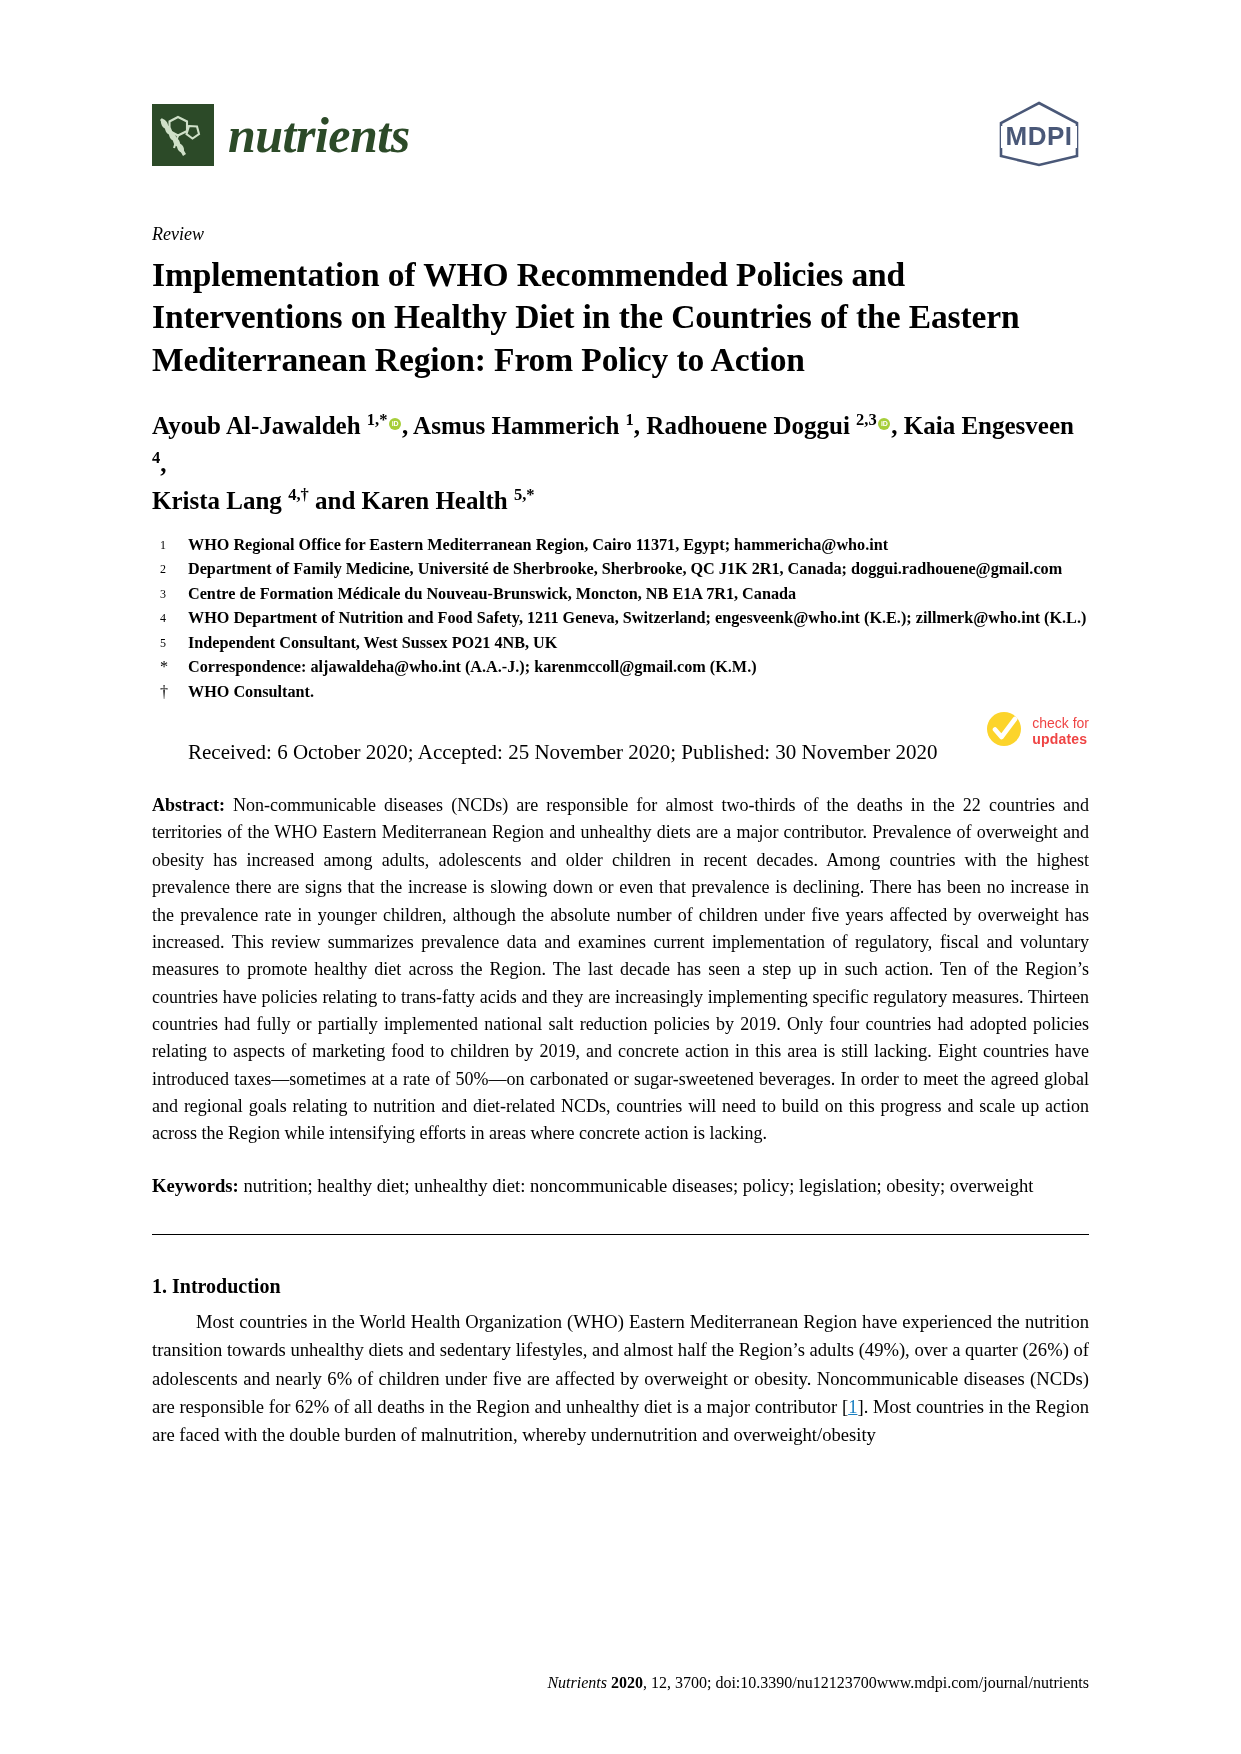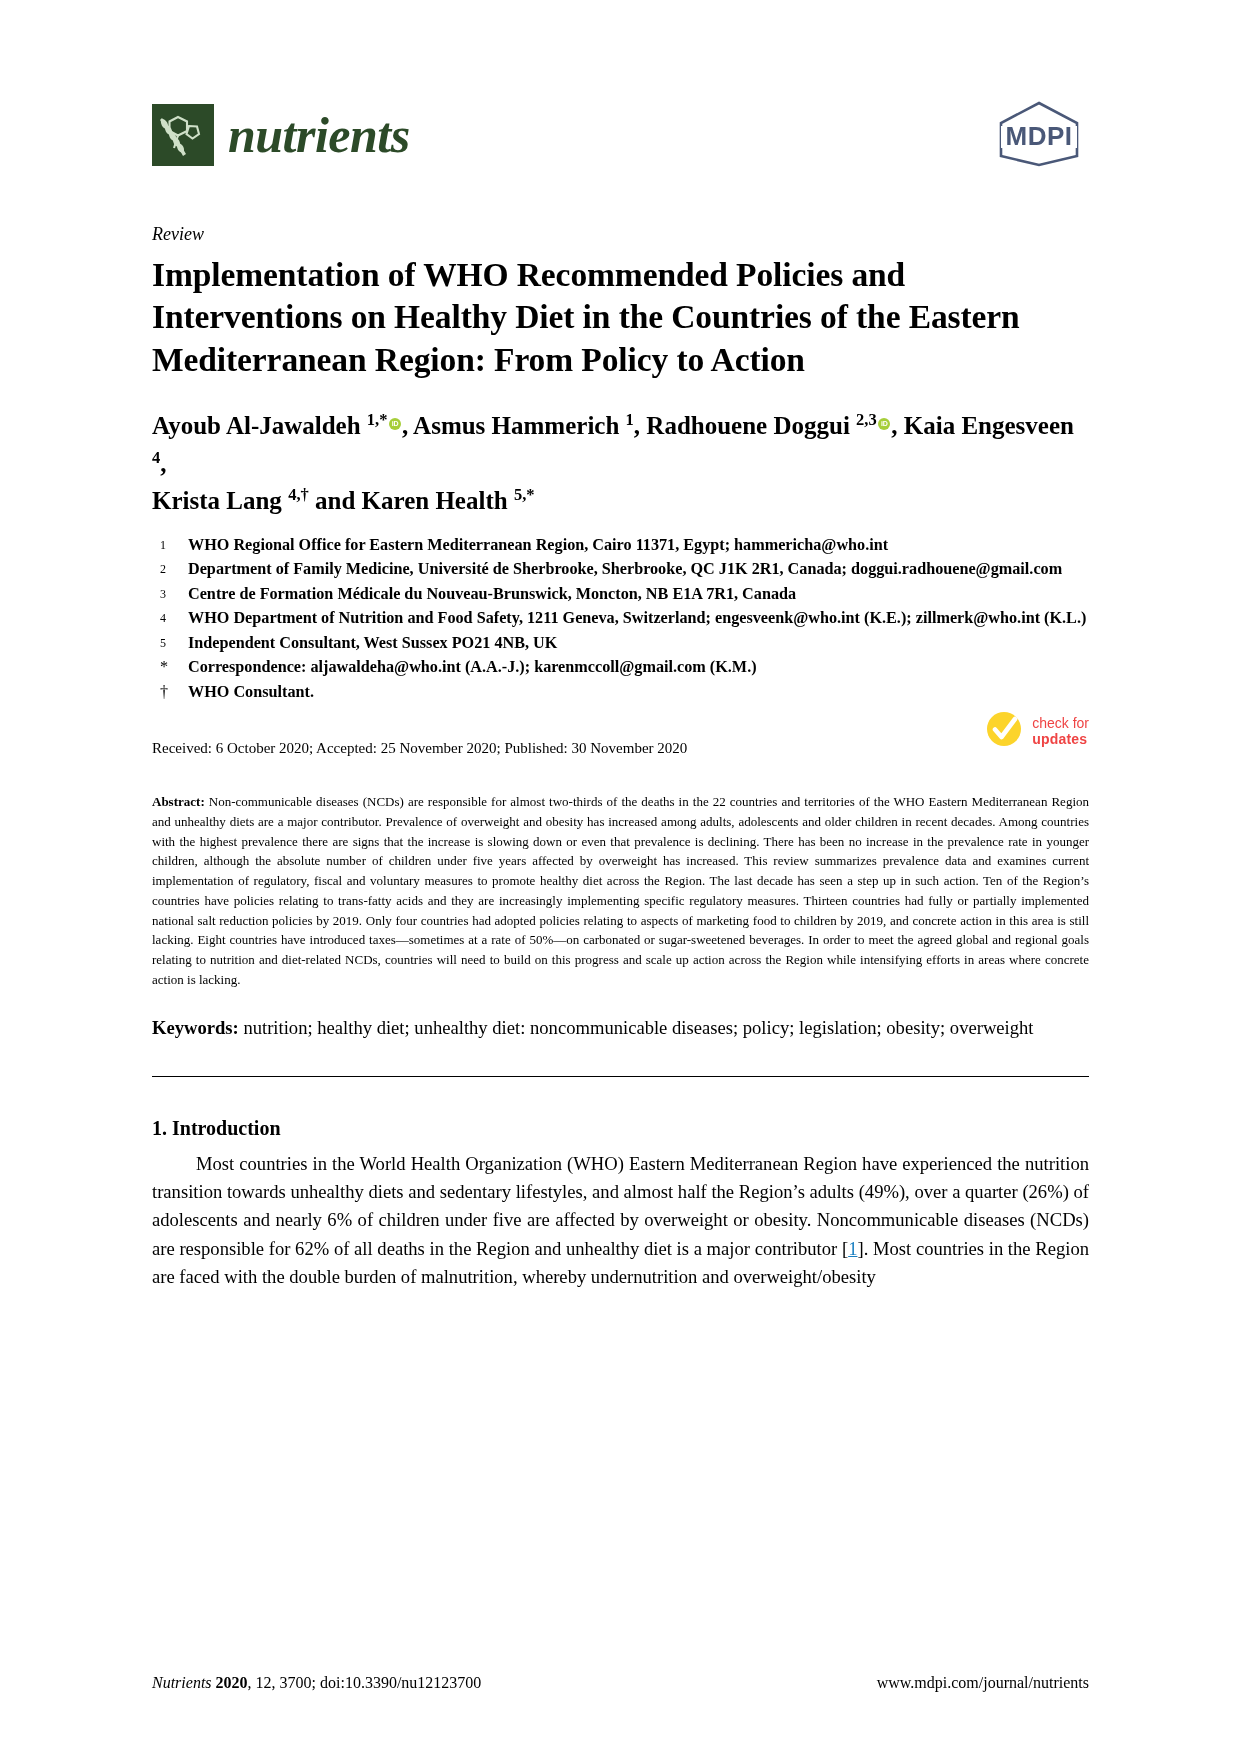--- a/index.html
+++ b/index.html
@@ -153,23 +153,24 @@
     font-weight: bold;
   }
 
   
   .dates-row {
     position: relative;
     margin: 20px 0 0 0;
     min-height: 46px;
   }
   .dates {
-    font-size: 15px;
+    font-size: 21px;
     line-height: 1.4;
     padding-top: 14px;
+    margin-left: 36px;
   }
   .crossmark {
     position: absolute;
     right: 0;
     top: -16px;
     display: flex;
     align-items: center;
     gap: 7px;
   }
   .crossmark-text {
@@ -177,21 +178,21 @@
     font-size: 14px;
     line-height: 1.18;
     color: #ef4444;
   }
   .crossmark-text .l1 { display: block; font-weight: 400; }
   .crossmark-text .l2 { display: block; font-weight: 700; letter-spacing: 0.2px; }
 
   
   .abstract {
     margin: 22px 0 0 0;
-    font-size: 13px;
+    font-size: 18px;
     line-height: 1.52;
     text-align: justify;
     text-justify: inter-word;
     hyphens: none;
   }
   .abstract b, .keywords b { font-weight: 700; }
   .keywords {
     margin: 24px 0 0 0;
     font-size: 18.6px;
     line-height: 1.52;
@@ -219,21 +220,21 @@
   }
   .cite { color: #1a7fc1; }
 
   
   .footer {
     position: absolute;
     left: 152px;
     right: 152px;
     bottom: 78px;
     display: flex;
-    justify-content: space-between;
+    justify-content: flex-end;
     align-items: baseline;
     font-size: 16px;
   }
   .footer-left i { font-style: italic; }
   .footer-left b { font-weight: 700; }
   .footer-right { font-size: 16px; }
 </style>
 </head>
 <body>
 

